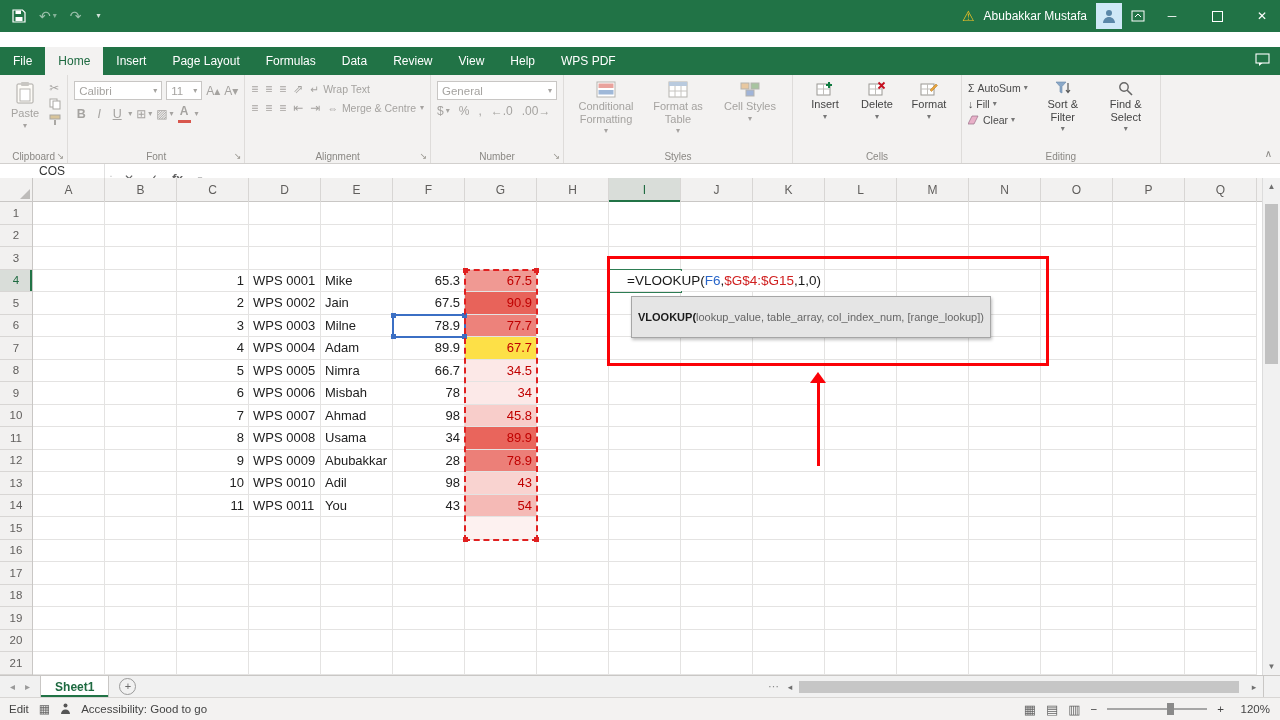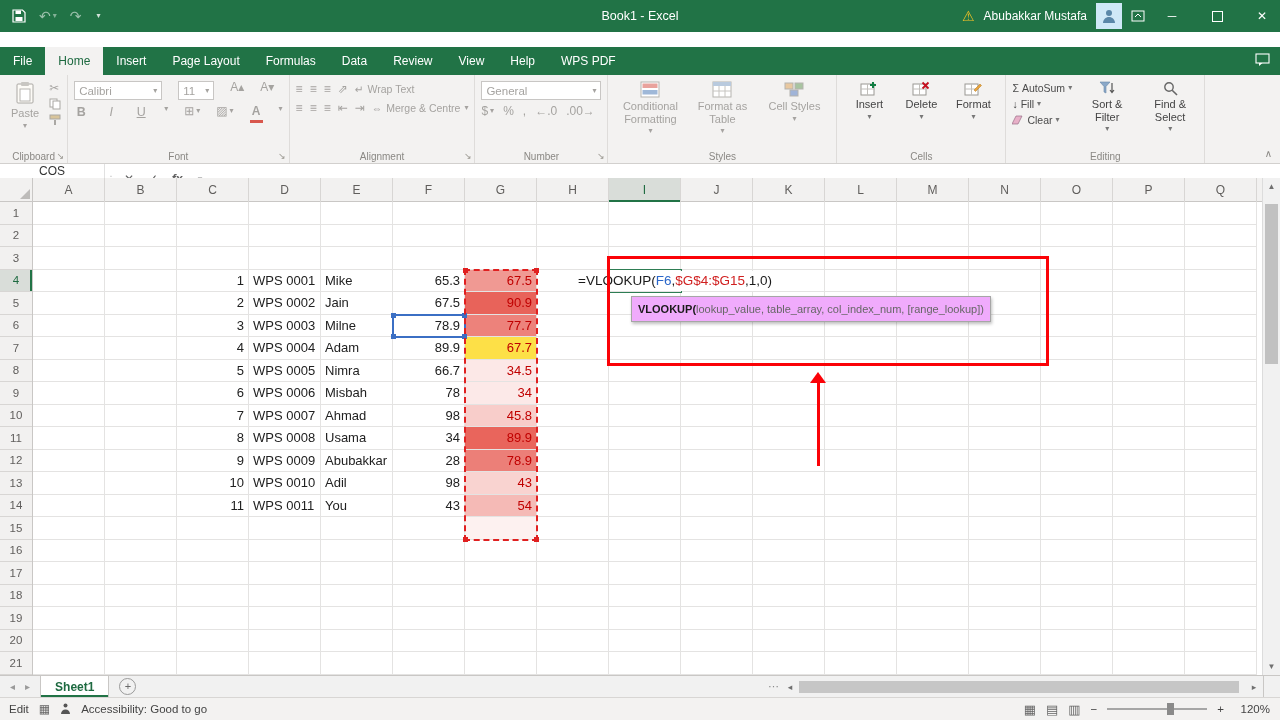--- a/index.html
+++ b/index.html
@@ -33,21 +33,21 @@
   .gbody{display:flex;height:62px;}
   .glabel{position:absolute;bottom:1px;left:0;right:0;text-align:center;font-size:10px;color:#8a8884;}
   .dlg{position:absolute;right:3px;bottom:2px;font-size:9px;color:#98968f;line-height:1;}
   .dis, .dis *{color:#a5a3a0 !important;}
   .bigbtn{display:flex;flex-direction:column;align-items:center;justify-content:flex-start;gap:2px;
           font-size:11px;color:#444;padding:2px 5px;text-align:center;line-height:1.15;}
   .caret{font-size:8px;color:#777;line-height:1;}
   .minicol{display:flex;flex-direction:column;gap:4px;margin-left:5px;padding-top:3px;}
   .mbtn{font-size:12px;color:#6d6b68;line-height:1;display:flex;align-items:center;gap:2px;}
   .fcol{display:flex;flex-direction:column;gap:5px;padding-top:2px;}
-  .frow{display:flex;align-items:flex-start;gap:16px;}
+  .frow{display:flex;align-items:center;gap:4px;}
   .combo{background:#fff;border:1px solid #c8c6c4;height:19px;display:flex;align-items:center;
          justify-content:space-between;padding:0 4px;font-size:11.5px;color:#a5a3a0;box-sizing:border-box;}
   .biu{font-size:12.5px;width:14px;text-align:center;}
   .biu.b{font-weight:bold}.biu.i{font-style:italic}.biu.u{text-decoration:underline}
   .fontcolor{font-weight:bold;font-size:12px;display:inline-flex;flex-direction:column;align-items:center;line-height:1;}
   .fontcolor .bar{width:13px;height:3px;background:#d8574d;margin-top:1px;}
   .alrows{display:flex;flex-direction:column;gap:7px;padding-top:4px;}
   .arow{display:flex;align-items:center;gap:7px;}
   .albl{display:flex;align-items:center;gap:4px;font-size:10.5px;}
   .numglyphs{display:flex;align-items:center;gap:9px;font-size:11px;}
@@ -92,22 +92,22 @@
         border-bottom:1px solid #e4e3e2;font-size:13px;color:#212121;padding:0 4px;
         display:flex;align-items:center;white-space:nowrap;overflow:hidden;}
   .cell.num{justify-content:flex-end;}
   .cell.txt{justify-content:flex-start;}
 
   .refbox{position:absolute;box-sizing:border-box;pointer-events:none;z-index:10;}
   .hdl{position:absolute;width:5px;height:5px;pointer-events:none;}
   .editbox{position:absolute;border:1px solid #2e7d54;box-sizing:border-box;pointer-events:none;z-index:9;}
   .editformula{position:absolute;background:#fff;padding:0 3px;font-size:13.5px;height:20.5px;
         display:flex;align-items:center;white-space:pre;z-index:20;}
-  .tooltip{position:absolute;background:#f0abfc;border:1px solid #a6a6a6;box-shadow:1px 2px 3px rgba(0,0,0,.25);
-        font-size:11px;color:#666;padding:6px 6px;white-space:nowrap;z-index:30;}
+  .tooltip{position:absolute;background:#e5e5e5;border:1px solid #a6a6a6;box-shadow:1px 2px 3px rgba(0,0,0,.25);
+        font-size:11px;color:#666;padding:14px 6px;white-space:nowrap;z-index:30;}
   .tooltip b{color:#1a1a1a;}
 
   
   .vscroll{position:absolute;top:178px;right:0;width:18px;height:497px;background:#f1f1f1;
         border-left:1px solid #dcdcdc;box-sizing:border-box;}
   .vsbtn{height:17px;display:flex;align-items:center;justify-content:center;font-size:8px;color:#707070;}
   .vsbtn.bottom{position:absolute;bottom:0;left:0;right:0;}
   .vthumb{position:absolute;left:2px;right:2px;top:26px;height:160px;background:#c1c1c1;}
 
   
@@ -163,21 +163,20 @@
           <span>↶</span>
           <span class="tinycaret">▾</span>
         </span>
       <span class="qbtn dim">
           <span>↷</span>
         </span>
       <span class="qbtn">
           <span class="tinycaret">▾</span>
         </span>
     </div>
-    <div class="tbtitle">Book1 - Excel</div>
     <div class="tbright">
       <span class="warnicon">⚠</span>
       <span class="uname">Abubakkar Mustafa</span>
       <span class="avatar">
         <svg width="16" height="16" viewBox="0 0 16 16">
             <circle cx="8" cy="5" r="3" fill="#5a87a8"></circle>
             <path d="M2 15c0-3.3 2.7-6 6-6s6 2.7 6 6z" fill="#5a87a8"></path>
           </svg>
       </span>
       <span class="qbtn">
@@ -933,21 +932,21 @@
         <div class="hdl" style="left: -3px; bottom: -3px; background: rgb(59, 111, 196);"></div>
         <div class="hdl" style="right: -3px; bottom: -3px; background: rgb(59, 111, 196);"></div>
       </div>
       <div class="refbox" style="left: 464px; top: 90.5px; width: 74px; height: 272px; border: 2px dashed rgb(224, 32, 32);">
         <div class="hdl" style="left: -3px; top: -3px; background: rgb(224, 32, 32);"></div>
         <div class="hdl" style="right: -3px; top: -3px; background: rgb(224, 32, 32);"></div>
         <div class="hdl" style="left: -3px; bottom: -3px; background: rgb(224, 32, 32);"></div>
         <div class="hdl" style="right: -3px; bottom: -3px; background: rgb(224, 32, 32);"></div>
       </div>
       <div class="editbox" style="left: 608px; top: 90.5px; width: 74px; height: 24.5px;"></div>
-      <div class="editformula" style="left: 575px; top: 92.5px;"><span style="color: rgb(26, 26, 26);">=VLOOKUP(</span><span style="color: rgb(42, 102, 201);">F6</span><span style="color: rgb(26, 26, 26);">,</span><span style="color: rgb(208, 32, 32);">$G$4:$G15</span><span style="color: rgb(26, 26, 26);">,1,0)</span></div>
+      <div class="editformula" style="left: 624px; top: 92.5px;"><span style="color: rgb(26, 26, 26);">=VLOOKUP(</span><span style="color: rgb(42, 102, 201);">F6</span><span style="color: rgb(26, 26, 26);">,</span><span style="color: rgb(208, 32, 32);">$G$4:$G15</span><span style="color: rgb(26, 26, 26);">,1,0)</span></div>
       <div class="tooltip" style="left: 631px; top: 118px;"><b>VLOOKUP(</b><span>lookup_value, table_array, col_index_num, [range_lookup])</span></div>
     </div>
 
   <div class="vscroll">
     <div class="vsbtn">▲</div>
     <div class="vthumb"></div>
     <div class="vsbtn bottom">▼</div>
   </div>
 
   <div class="tabstrip">

